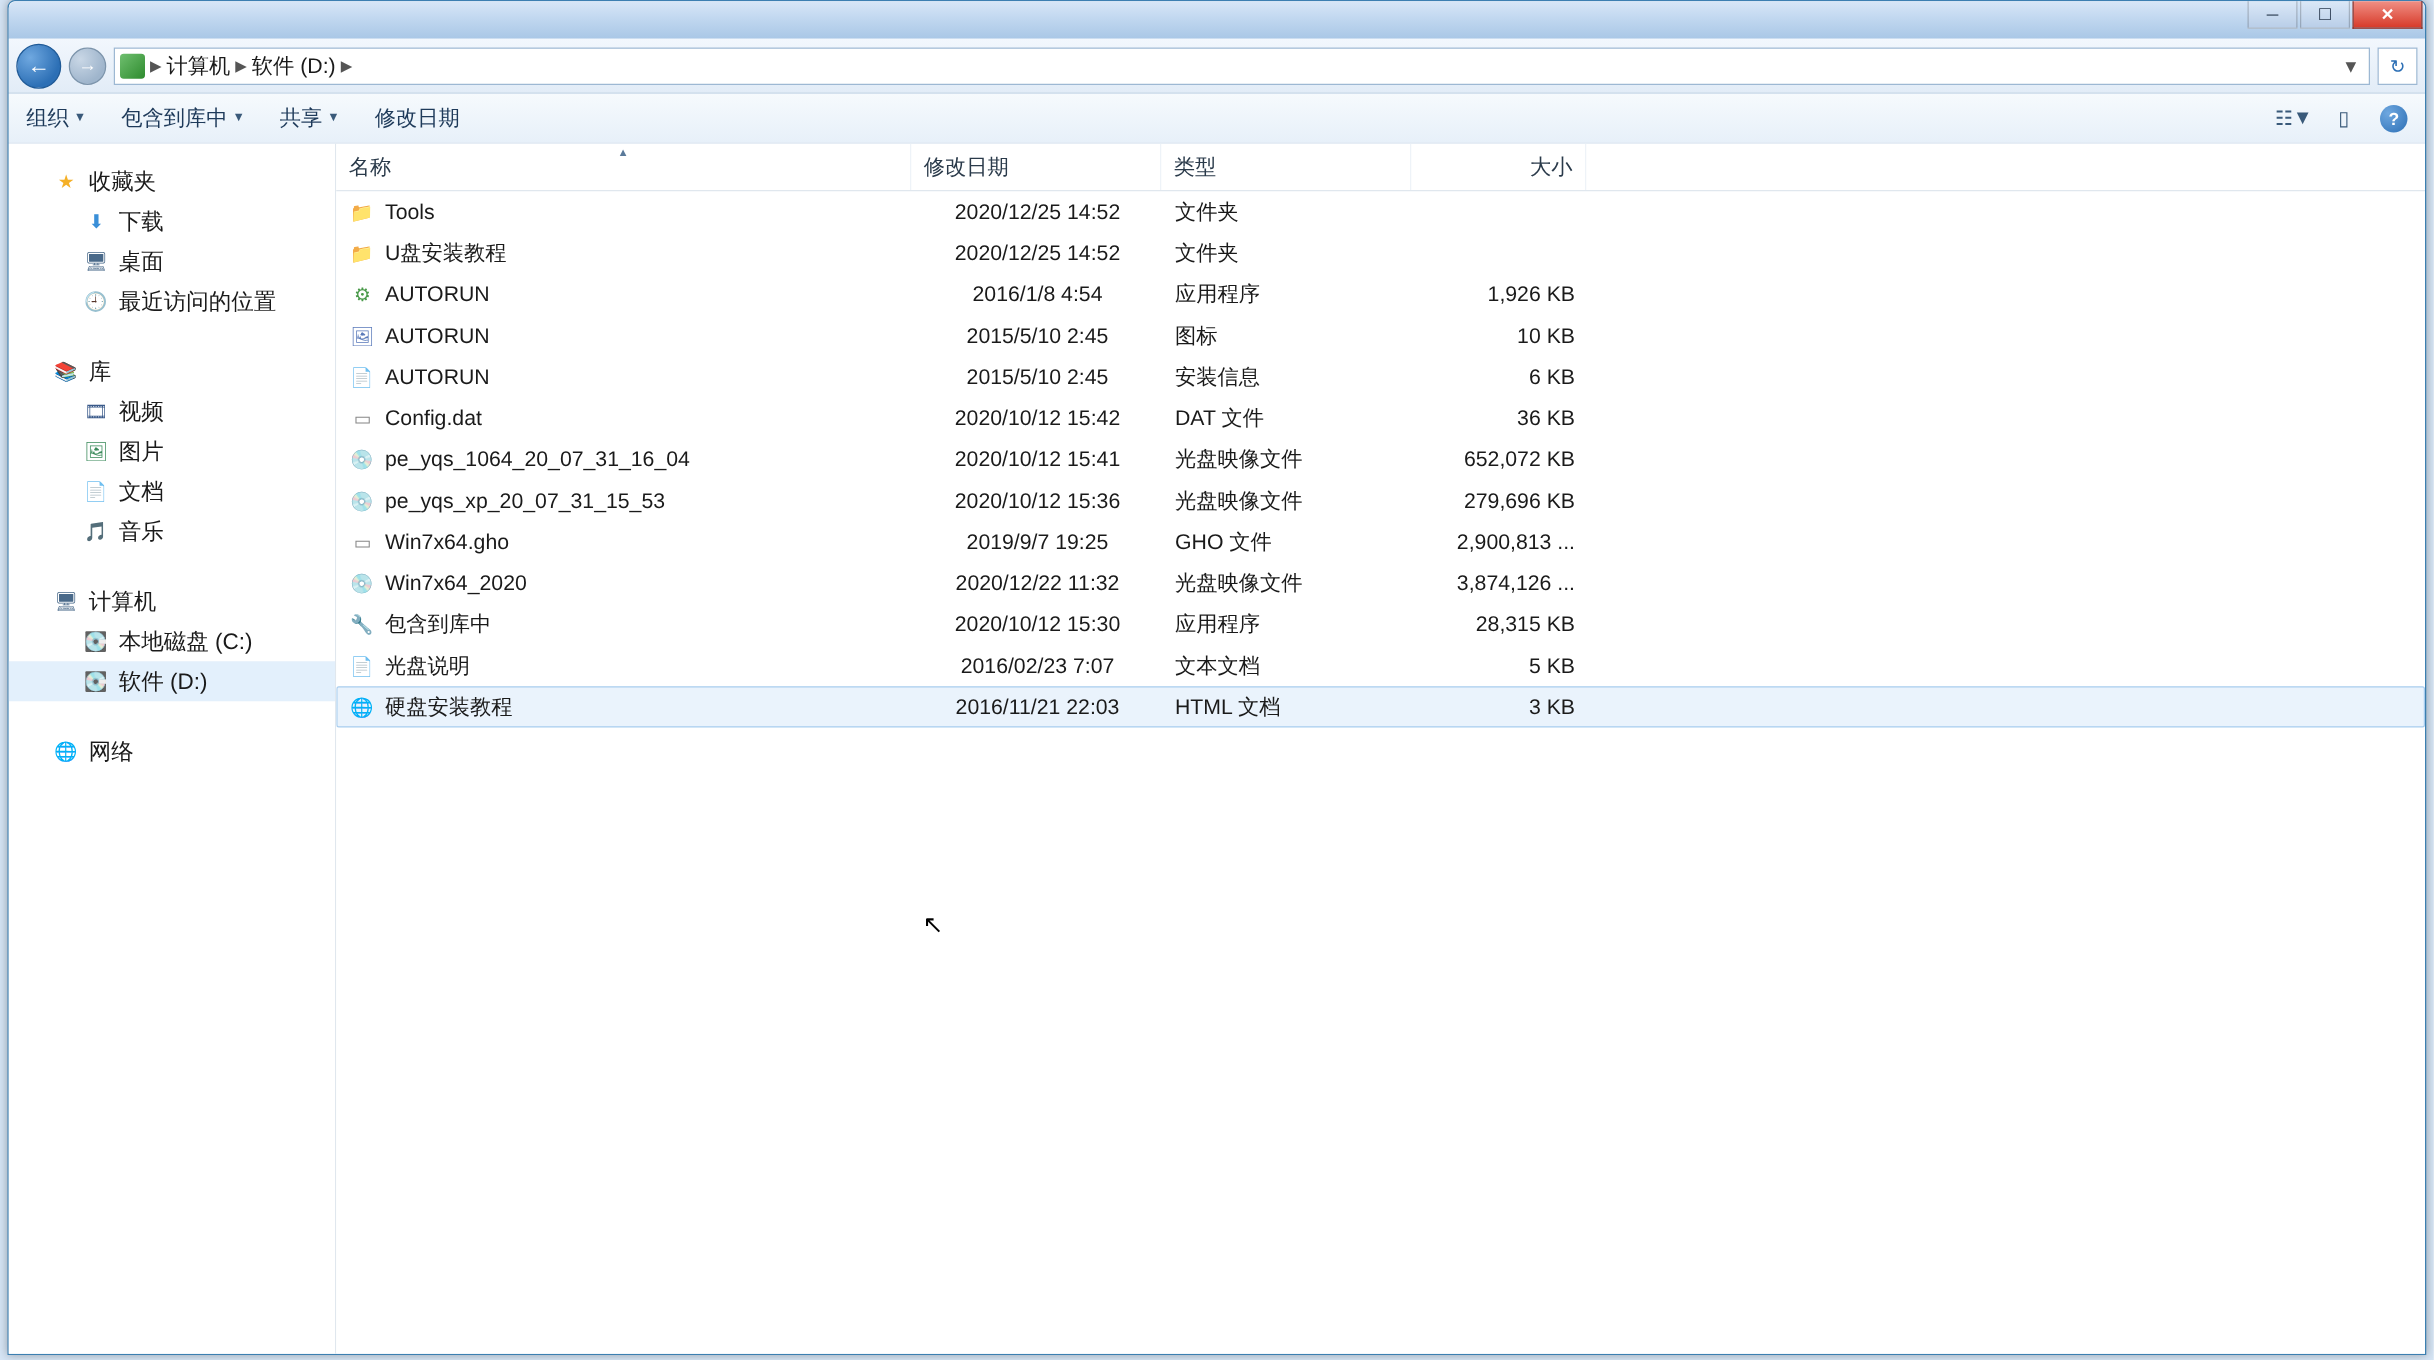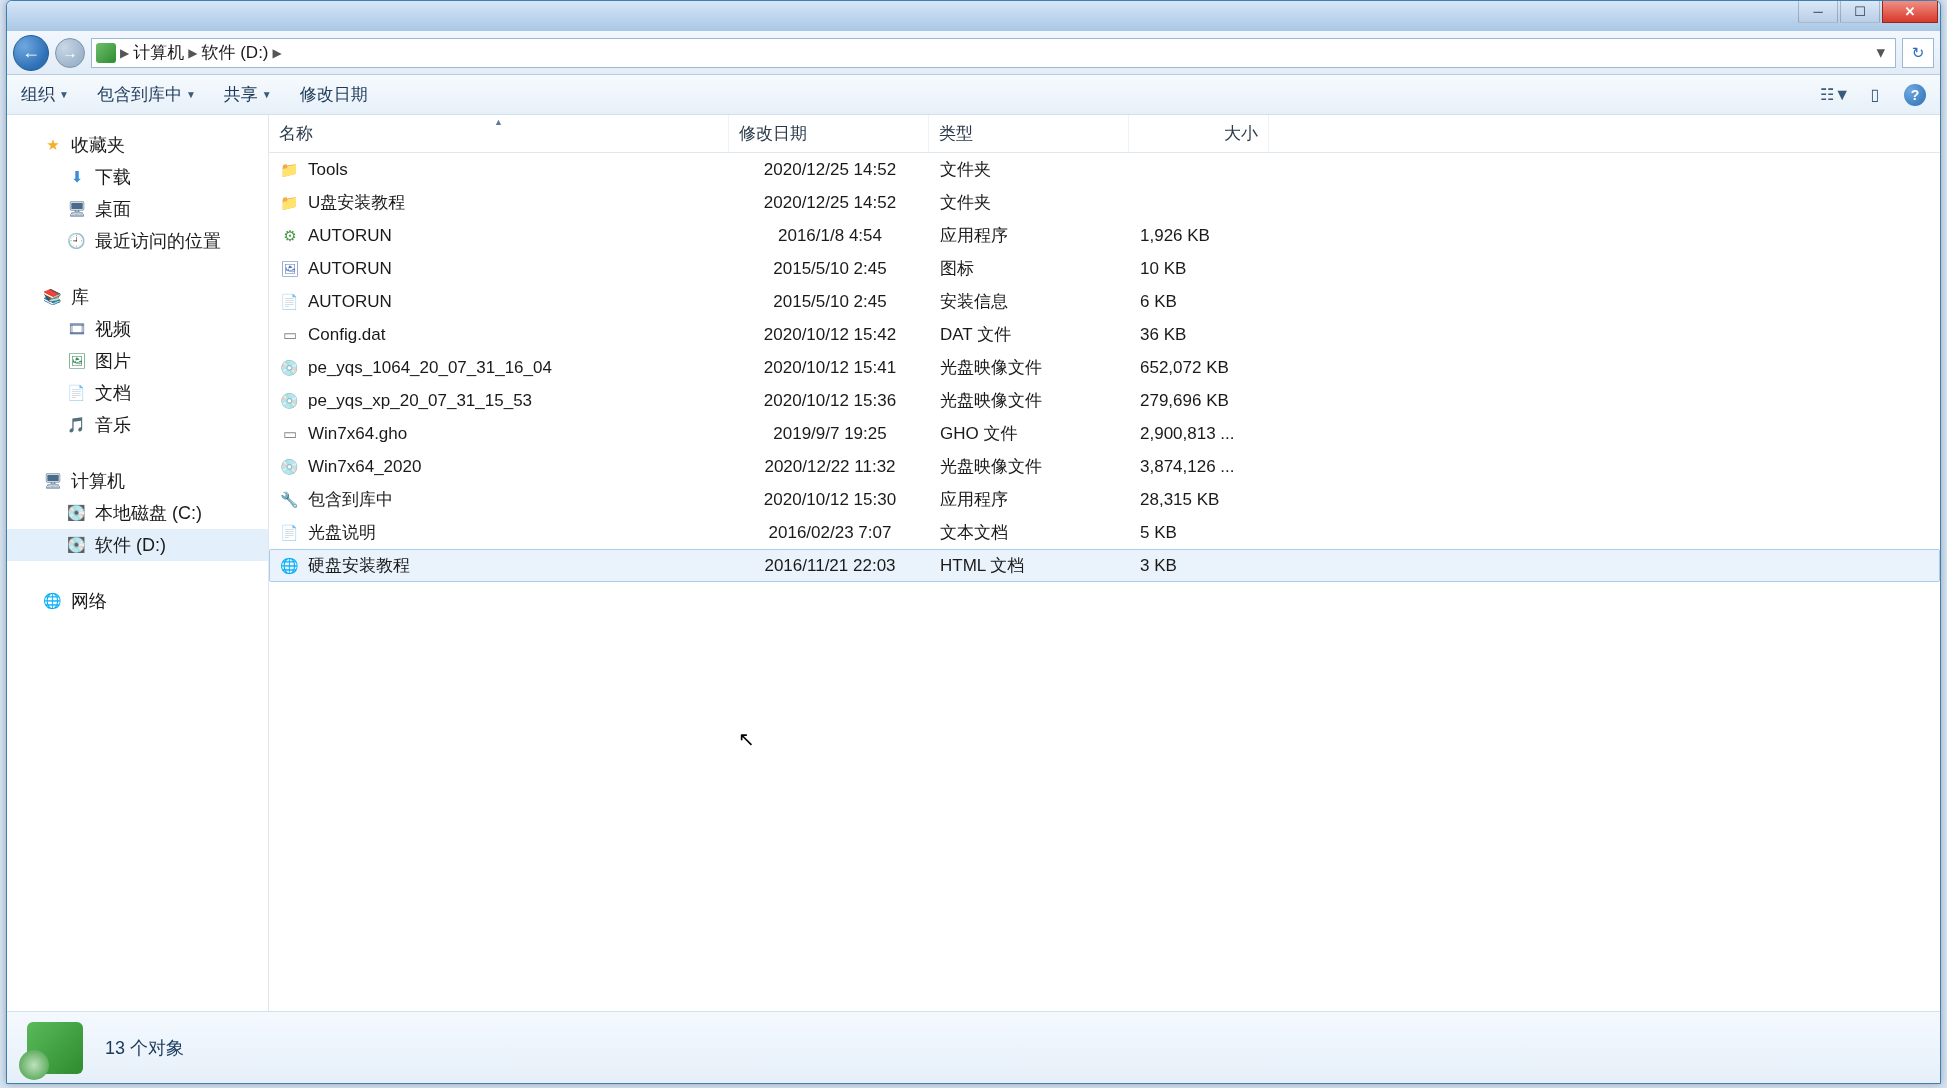--- a/index.html
+++ b/index.html
@@ -68,21 +68,21 @@
 .col-date { width: 200px; }
 .col-type { width: 200px; }
 .col-size { width: 140px; text-align:right; }
 
 .fl-rows { flex:1; overflow:auto; }
 .fl-row { display:flex; align-items:center; height:33px; cursor:default; border:1px solid transparent; }
 .fl-row .cell { padding: 0 10px; overflow:hidden; text-overflow:ellipsis; white-space:nowrap; color:#1a1a1a; }
 .fl-row .cell.name { width:460px; display:flex; align-items:center; gap:8px; }
 .fl-row .cell.date { width:200px;text-align:center; }
 .fl-row .cell.type { width:200px; }
-.fl-row .cell.size { width:140px; text-align:left; }
+.fl-row .cell.size { width:140px; text-align:right; }
 .fl-row.selected { background:#eaf3fc; border:1px solid #a8cdee; border-radius:2px; }
 .ficon { width:20px; height:20px; display:flex; align-items:center; justify-content:center; font-size:15px; }
 .fold { color:#f5c14a; }
 .exe { color:#4a9a4a; }
 .ico { color:#5a7aba; }
 .inf { color:#6a7a8a; }
 .dat { color:#8a8a8a; }
 .iso { color:#7a8a9a; }
 .gho { color:#8a8a8a; }
 .app { color:#3a8ada; }
@@ -331,19 +331,15 @@
               <span>硬盘安装教程</span>
             </div>
             <div class="cell date">2016/11/21 22:03</div>
             <div class="cell type">HTML 文档</div>
             <div class="cell size">3 KB</div>
           </div>
         </div>
     </div>
   </div>
 
-  <div class="statusbar">
-    <div class="sb-icon"></div>
-    <span>13 个对象</span>
-  </div>
 </div>
 
 <div class="cursor">↖</div>
 
 </body></html>

